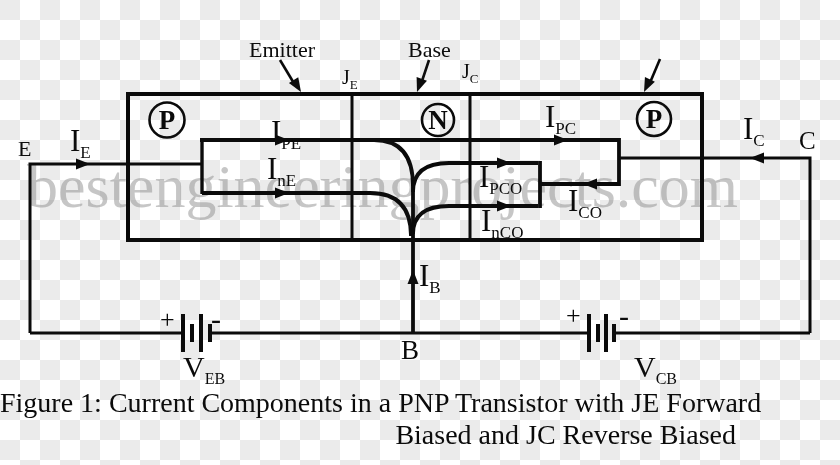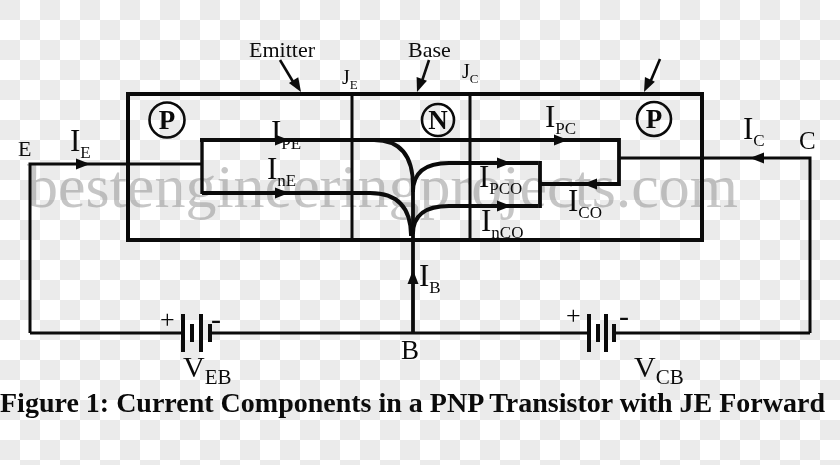--- a/index.html
+++ b/index.html
@@ -25,23 +25,23 @@
   .f22{font-size:22px;}
   .f20{font-size:20px;}
   .f25{font-size:25px;}
   .f26{font-size:26px;}
   .f27{font-size:27px;}
   .f30{font-size:30px;}
   .cur{font-size:31px;}
   .volt{font-size:30px;}
   .sub{font-size:17px;vertical-align:-7px;}
   .subj{font-size:13px;vertical-align:-5px;}
-  .subv{font-size:21px;vertical-align:-7px;}
+  .subv{font-size:16px;vertical-align:-7px;}
   .region{width:40px;text-align:center;font-weight:bold;font-size:27px;line-height:34px;}
-  .cap{left:0;width:736px;text-align:right;font-size:28px;font-weight:bold;}
+  .cap{left:0;width:736px;text-align:right;font-size:28px;}
 </style>
 </head>
 <body>
 
 <div id="stage">
 
   <div class="wm">bestengineeringprojects.com</div>
 
   <svg class="wires" width="840" height="465" viewBox="0 0 840 465">
     <g stroke="#0b0b0b" fill="none" stroke-linecap="butt" stroke-linejoin="miter">
@@ -137,14 +137,15 @@
   <div class="lbl cur" style="left:743px;top:113px;"><span>I</span><span class="sub">C</span></div>
 
   <div class="lbl f26" style="left:160px;top:307px;">+</div>
   <div class="lbl f30" style="left:211px;top:304px;">-</div>
   <div class="lbl volt" style="left:183px;top:352px;"><span>V</span><span class="subv">EB</span></div>
   <div class="lbl f26" style="left:566px;top:303px;">+</div>
   <div class="lbl f30" style="left:619px;top:301px;">-</div>
   <div class="lbl volt" style="left:586px;top:352px;margin-left:48px;"><span>V</span><span class="subv">CB</span></div>
 
   <div class="lbl cap" style="top:389px;">Figure 1: Current Components in a PNP Transistor with JE Forward</div>
+  <div class="lbl cap" style="top:421px;">Biased and JC Reverse Biased</div>
 
 </div>
 
 </body></html>

